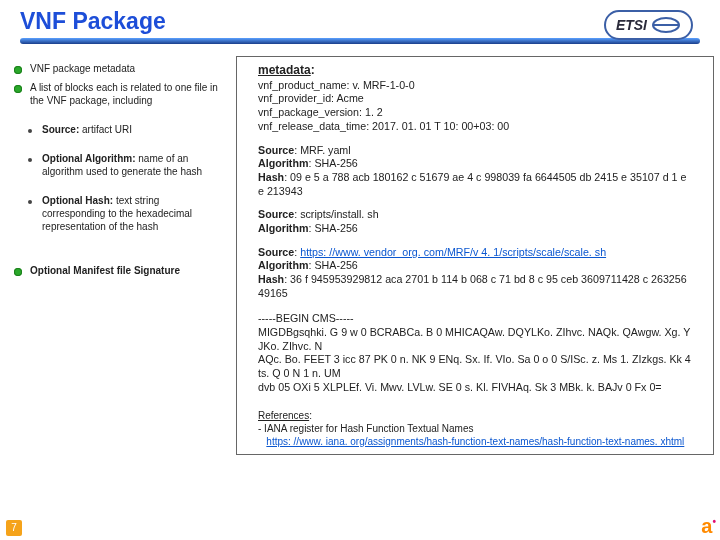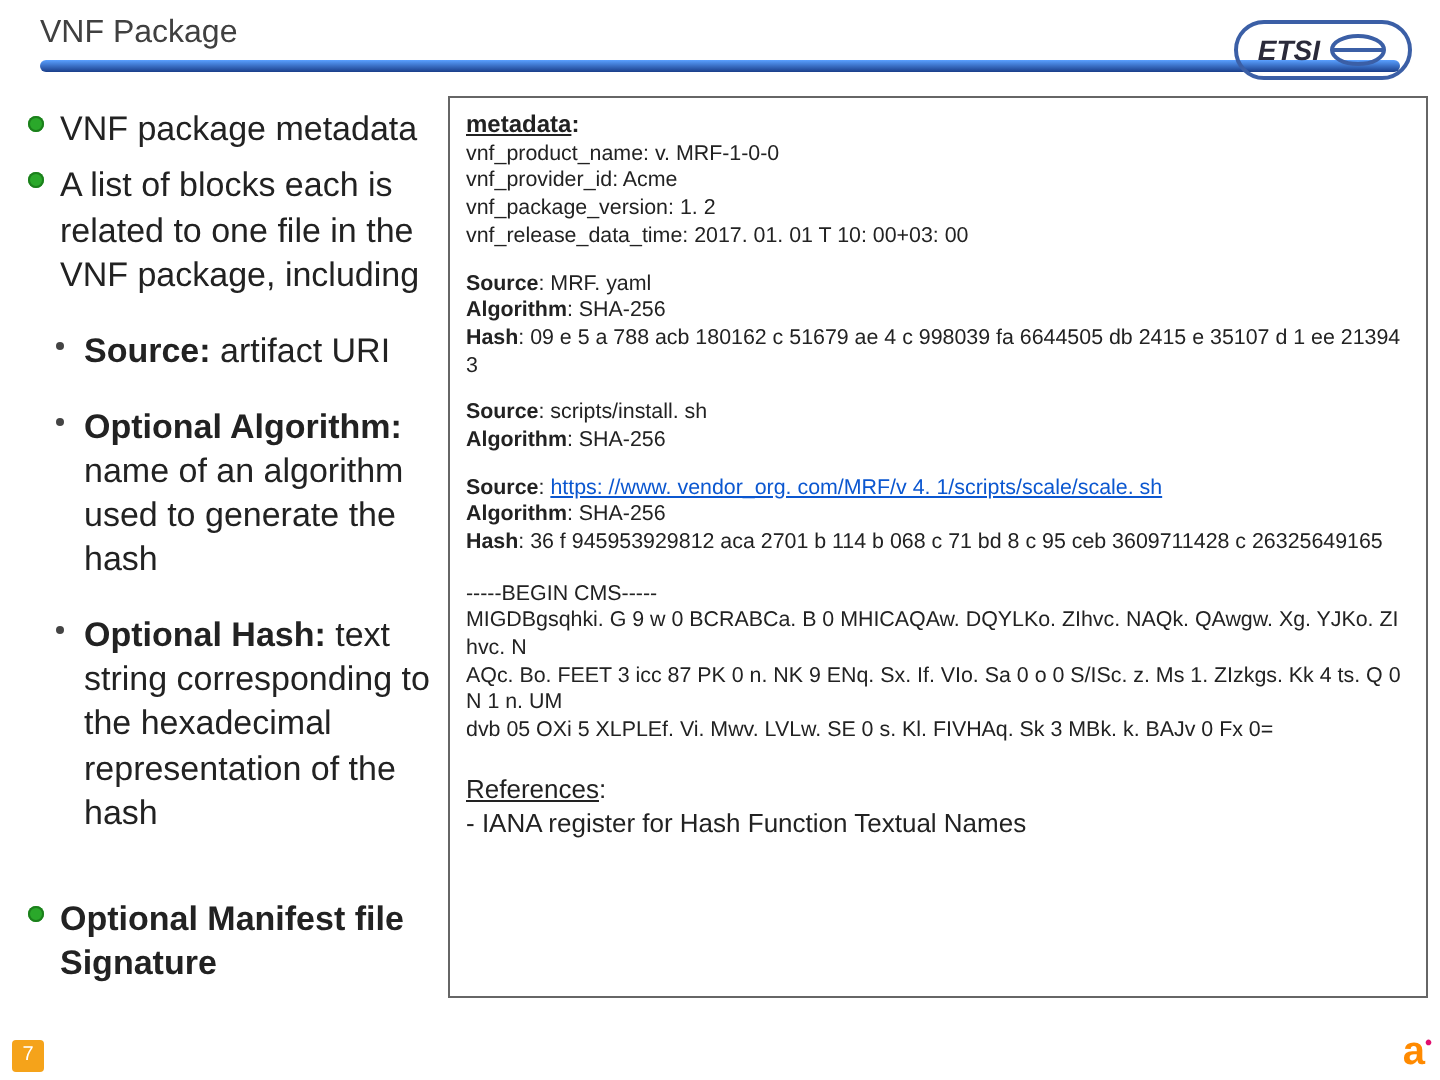--- a/index.html
+++ b/index.html
@@ -1,33 +1,33 @@
 <!DOCTYPE html>
 <html><head>
 <meta charset="utf-8">
 <style>
   html,body{margin:0;padding:0;width:720px;height:540px;font-family:Arial,Helvetica,sans-serif;background:#fff;color:#222;overflow:hidden}
   .hdr{position:relative;padding:8px 20px 4px 20px}
-  .title{font-size:16px;font-weight:normal;line-height:1.15;color:#404040}
-  .logo{position:absolute;right:14px;top:10px;border:2px solid #3b5fa6;border-radius:18px;padding:4px 10px;font-weight:bold;font-style:italic;color:#2a2a3a;font-size:14px;display:flex;align-items:center}
+  .title{font-size:23px;font-weight:bold;line-height:1.15;color:#1d4ed8}
+  .logo{position:absolute;right:27px;top:10px;border:2px solid #3b5fa6;border-radius:18px;padding:4px 10px;font-weight:bold;font-style:italic;color:#2a2a3a;font-size:14px;display:flex;align-items:center}
   .logo svg{margin-left:4px}
   .bar{height:6px;width:100%;background:linear-gradient(#5aa0ff,#1a3e8a);margin-top:4px;border-radius:3px}
   .body{display:flex;padding:8px 6px 0 14px}
-  .left{width:204px;font-size:17px;line-height:1.3}
+  .left{width:204px;font-size:10px;line-height:1.3}
   .bi{display:flex;margin:6px 0}
   .bullet{width:8px;height:8px;border-radius:50%;background:#2aa82a;margin:4px 8px 0 0;flex:none;box-shadow:0 0 0 1px #1c7f1c inset}
   .sub{display:flex;margin:16px 0 4px 14px}
   .dot{width:4px;height:4px;border-radius:50%;background:#444;margin:6px 10px 0 0;flex:none}
-  .right{flex:1;border:1px solid #666;margin-left:6px;padding:6px 8px;font-size:10.7px;line-height:1.28;font-family:Arial,Helvetica,sans-serif}
+  .right{flex:1;border:1px solid #666;margin-left:18px;padding:6px 21px;font-size:10.7px;line-height:1.28;font-family:Arial,Helvetica,sans-serif}
   .mh{font-size:12px}
   .u{text-decoration:underline}
   .lk{color:#0b57d0;text-decoration:underline;word-break:break-all}
   .sec{margin-top:10px;word-break:break-all}
   .cms{margin-top:12px;font-family:Arial;word-break:break-all}
-  .refs{margin-top:14px;font-size:13px;line-height:1.3}
+  .refs{margin-top:14px;font-size:10px;line-height:1.3}
   .refs .lk{word-break:break-all}
   .ft{position:absolute;left:0;bottom:0;width:720px;height:20px}
   .pg{position:absolute;left:6px;bottom:4px;width:16px;height:16px;background:#f5a31a;color:#fff;font-size:10px;text-align:center;line-height:16px;border-radius:2px}
   .a-logo{position:absolute;right:4px;bottom:2px;font-size:20px;font-weight:bold;color:#ff8a00}
   .a-logo sup{color:#e10f6f;font-size:10px}
   b{font-weight:bold}
 </style>
 </head>
 <body>
 
@@ -100,21 +100,21 @@
     <div class="cms">
       <div>-----BEGIN CMS-----</div>
       <div>MIGDBgsqhki. G 9 w 0 BCRABCa. B 0 MHICAQAw. DQYLKo. ZIhvc. NAQk. QAwgw. Xg. YJKo. ZIhvc. N</div>
       <div>AQc. Bo. FEET 3 icc 87 PK 0 n. NK 9 ENq. Sx. If. VIo. Sa 0 o 0 S/ISc. z. Ms 1. ZIzkgs. Kk 4 ts. Q 0 N 1 n. UM</div>
       <div>dvb 05 OXi 5 XLPLEf. Vi. Mwv. LVLw. SE 0 s. Kl. FIVHAq. Sk 3 MBk. k. BAJv 0 Fx 0=</div>
     </div>
 
     <div class="refs">
       <span class="u">References</span><span>:</span><br>
       <span>-  IANA register for Hash Function Textual Names</span><br>
-      &nbsp;&nbsp;&nbsp;
+      &nbsp;&nbsp;&nbsp;<span class="lk">https: //www. iana. org/assignments/hash-function-text-names/hash-function-text-names. xhtml</span>
     </div>
   </div>
 </div>
 
 <div class="ft">
   <div class="pg">7</div>
   <div class="a-logo"><span>a</span><sup>•</sup></div>
 </div>
 
 </body></html>

